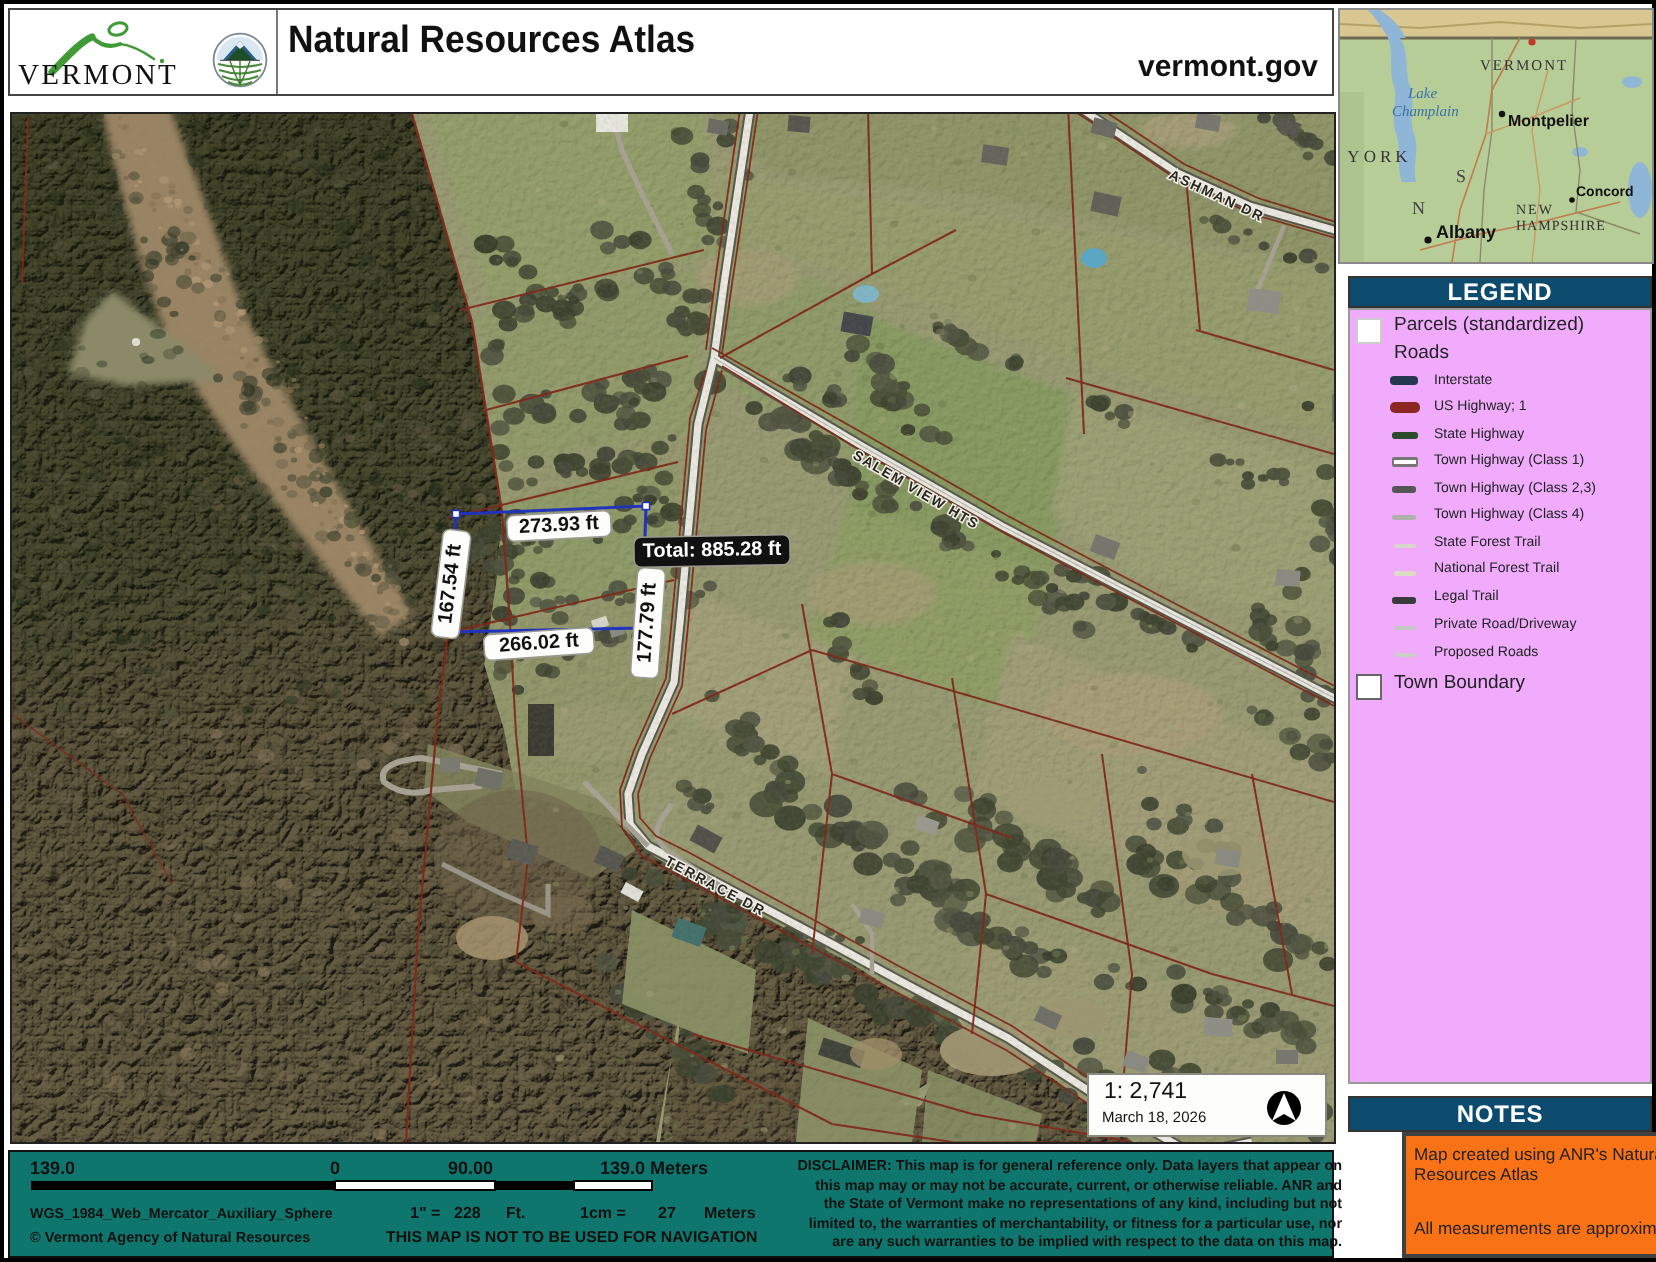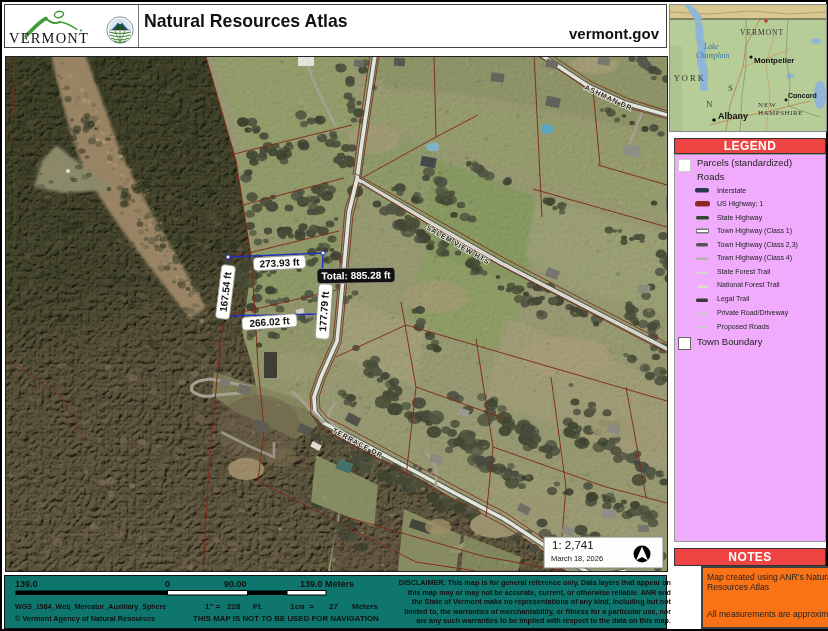--- a/index.html
+++ b/index.html
@@ -10,21 +10,21 @@
   
   .header{left:4px;top:4px;width:661px;height:42px;border:1px solid #444;background:#fff;}
   .logodiv{position:absolute;left:133px;top:0;width:1px;height:42px;background:#777;}
   .vtword{position:absolute;left:4px;top:25px;font-family:"Liberation Serif",serif;
           font-size:14.5px;color:#111;letter-spacing:1.2px;}
   .title1{position:absolute;left:139px;top:5px;font-size:19px;font-weight:bold;color:#111;transform:scaleX(0.93);transform-origin:left top;white-space:nowrap;}
   .title2{position:absolute;left:140px;top:24px;font-size:11px;font-weight:bold;color:#111;white-space:nowrap;}
   .vgov{position:absolute;right:7px;top:20px;font-size:15px;font-weight:bold;color:#111;}
   
   .inset{left:669px;top:4px;width:156px;height:126px;border:1px solid #888;background:#b8cf9a;overflow:hidden;}
-  .greenbar{background:#ef4444;color:#fff;font-weight:bold;text-align:center;
+  .greenbar{background:#0c4a6e;color:#fff;font-weight:bold;text-align:center;
             border:1px solid #333;}
   .legendbar{left:674px;top:138px;width:150px;height:14px;font-size:12px;line-height:14px;letter-spacing:0.4px;}
   .legendbox{left:674px;top:154px;width:150px;height:386px;border:1px solid #999;background:#f0abfc;font-size:9.5px;color:#222;}
   .notesbar{left:674px;top:548px;width:150px;height:16px;font-size:12px;line-height:16px;letter-spacing:0.4px;}
   .notesbox{left:701px;top:566px;width:150px;height:59px;border:2px solid #404040;background:#f97316;}
   .notesbox div{margin:4px 3px 0 4px;font-size:8.6px;color:#222;line-height:1.2;white-space:nowrap;}
   .cb{position:absolute;width:11px;height:11px;border:1px solid #aaa;background:#fff;}
   .ltxt{position:absolute;font-size:7px;color:#222;white-space:nowrap;}
   
   .bbar{left:4px;top:575px;width:661px;height:52px;background:#0f766e;border:1px solid #111;}
@@ -150,21 +150,21 @@
   <svg class="abs" style="left:10px;top:14px" width="320" height="8">
     <rect x="0.5" y="0.5" width="152" height="4.5" fill="#000"></rect>
     <rect x="152.5" y="0.5" width="80" height="4.5" fill="#fff" stroke="#000" stroke-width="1"></rect>
     <rect x="232.5" y="0.5" width="39.5" height="4.5" fill="#000"></rect>
     <rect x="272" y="0.5" width="39" height="4.5" fill="#fff" stroke="#000" stroke-width="1"></rect>
   </svg>
   <div class="bt" style="left:10px;top:27px;font-size:7.1px;">WGS_1984_Web_Mercator_Auxiliary_Sphere</div>
   <div class="bt" style="left:200px;top:26px;font-size:8px;">1" =</div>
   <div class="bt" style="left:222px;top:26px;font-size:8px;">228</div>
   <div class="bt" style="left:248px;top:26px;font-size:8px;">Ft.</div>
-  <div class="bt" style="left:285px;top:26px;font-size:8px;font-family:Liberation Mono, monospace;">1cm =</div>
+  <div class="bt" style="left:285px;top:26px;font-size:8px;">1cm =</div>
   <div class="bt" style="left:324px;top:26px;font-size:8px;">27</div>
   <div class="bt" style="left:347px;top:26px;font-size:8px;">Meters</div>
   <div class="bt" style="left:10px;top:38px;font-size:7.3px;">© Vermont Agency of Natural Resources</div>
   <div class="bt" style="left:188px;top:37.5px;font-size:7.9px;">THIS MAP IS NOT TO BE USED FOR NAVIGATION</div>
   <div class="disc">DISCLAIMER: This map is for general reference only. Data layers that appear on<br>this map may or may not be accurate, current, or otherwise reliable. ANR and<br>the State of Vermont make no representations of any kind, including but not<br>limited to, the warranties of merchantability, or fitness for a particular use, nor<br>are any such warranties to be implied with respect to the data on this map.</div>
 </div>
 
 <div class="abs map"><svg width="661" height="514" viewBox="0 0 661 514">
 <defs>
 <filter id="canopy" x="-5%" y="-5%" width="110%" height="110%">

